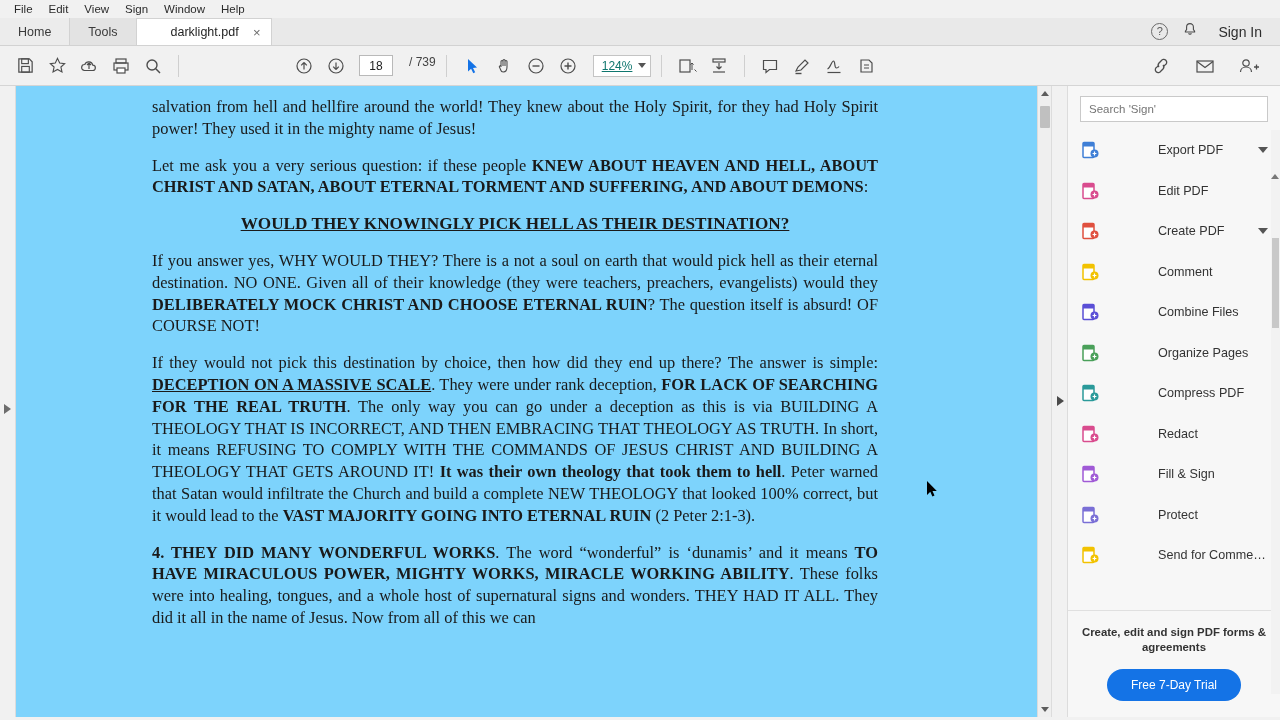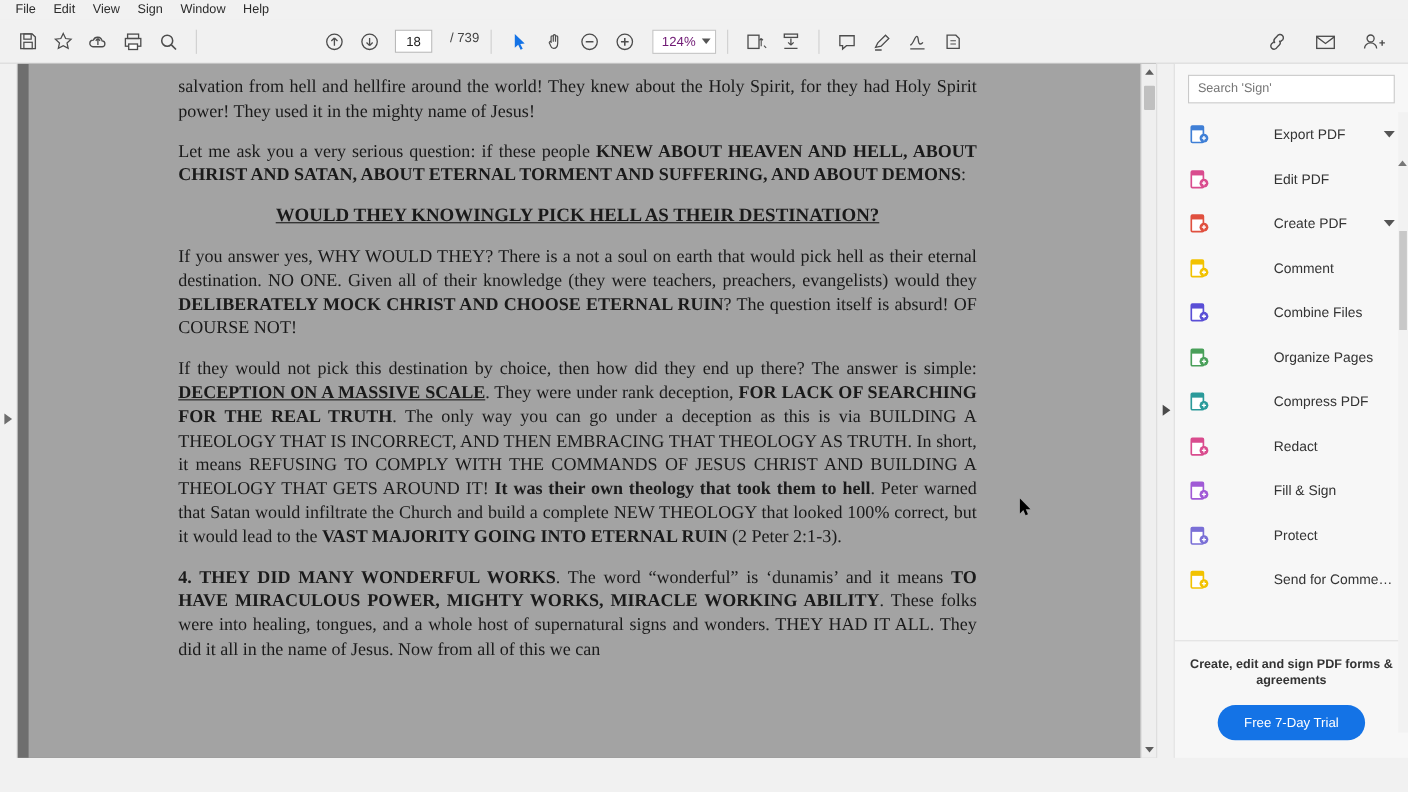--- a/index.html
+++ b/index.html
@@ -66,43 +66,43 @@
   }
   .pagebox input {
     width: 34px; height: 21px; border: 1px solid #b9b9b9; background: #fff;
     font-size: 12px; text-align: center; color: #222; font-family: "Liberation Sans", sans-serif;
   }
   .pagetotal { color: #444; font-size: 12px; }
   .zoombox {
     display: flex; align-items: center; border: 1px solid #c4c4c4; background: #fff;
     height: 22px; margin-left: 8px; padding: 0 4px 0 8px; gap: 6px;
   }
-  .zoombox .val { font-size: 12px; color: #701a75; }
+  .zoombox .val { font-size: 12px; color: #0f766e; text-decoration: underline; }
   .caret { width: 0; height: 0; border-left: 4px solid transparent;
            border-right: 4px solid transparent; border-top: 5px solid #555; }
   .tb-right { margin-left: auto; display: flex; align-items: center; gap: 14px; padding-right: 6px; }
 
   
   .body-row { display: flex; height: 631px; }
 
   .left-rail {
     width: 16px; background: #f1f1f1; position: relative; border-right: 1px solid #dcdcdc;
   }
   .rail-arrow {
     position: absolute; top: 318px; left: 4px;
     width: 0; height: 0; border-top: 5px solid transparent;
     border-bottom: 5px solid transparent; border-left: 7px solid #6d6d6d;
   }
 
   .doc-area {
     flex: 1; background: #6e6e6e; position: relative; overflow: hidden;
   }
   .page {
-    position: absolute; left: 10px; top: 0; width: 1040px; height: 631px;
-    background: #a3a3a3;
+    position: absolute; left: 0; top: 0; width: 1040px; height: 631px;
+    background: #7dd3fc;
   }
   .page-text {
     position: absolute; left: 136px; top: 10px; width: 726px;
     font-family: "Liberation Serif", serif;
     font-size: 16.4px; line-height: 21.8px; color: #1a1a1a; text-align: justify;
   }
   .page-text p { margin: 0 0 15px 0; }
   .page-text .b { font-weight: bold; margin-top: 25px; }
   .page-text .u { text-decoration: underline; }
   .heading-center {
@@ -186,20 +186,38 @@
 
   <div class="menubar">
     <div class="mi">File</div>
     <div class="mi">Edit</div>
     <div class="mi">View</div>
     <div class="mi">Sign</div>
     <div class="mi">Window</div>
     <div class="mi">Help</div>
   </div>
 
+  <div class="tabstrip">
+    <div class="tab home">Home</div>
+    <div class="tab">Tools</div>
+    <div class="tab doc">
+      <span>darklight.pdf</span>
+      <span class="tab-close">×</span>
+    </div>
+    <div class="tabstrip-right">
+      <div class="circ-icon">?</div>
+      <div class="bell">
+        <svg width="16" height="16" viewBox="0 0 16 16" aria-hidden="true">
+          <path d="M8 1.6c-2 0-3.4 1.5-3.4 3.4v2.6L3.4 9.2v.8h9.2v-.8L11.4 7.6V5c0-1.9-1.4-3.4-3.4-3.4z" fill="none" stroke="#4a4a4a" stroke-width="1.1"></path>
+          <path d="M6.6 11.3a1.5 1.5 0 0 0 2.8 0" fill="none" stroke="#4a4a4a" stroke-width="1.1"></path>
+        </svg>
+      </div>
+      <div class="signin">Sign In</div>
+    </div>
+  </div>
 
   <div class="toolbar">
     <div class="tb-btn">
       <svg width="19" height="19" viewBox="0 0 20 20">
           <path d="M3 3h11l3 3v11H3z" fill="none" stroke="#4d4d4d" stroke-width="1.3"></path>
           <rect x="6" y="3" width="7" height="5" fill="none" stroke="#4d4d4d" stroke-width="1.2"></rect>
           <rect x="6" y="11" width="8" height="6" fill="none" stroke="#4d4d4d" stroke-width="1.2"></rect>
         </svg>
     </div>
     <div class="tb-btn">

